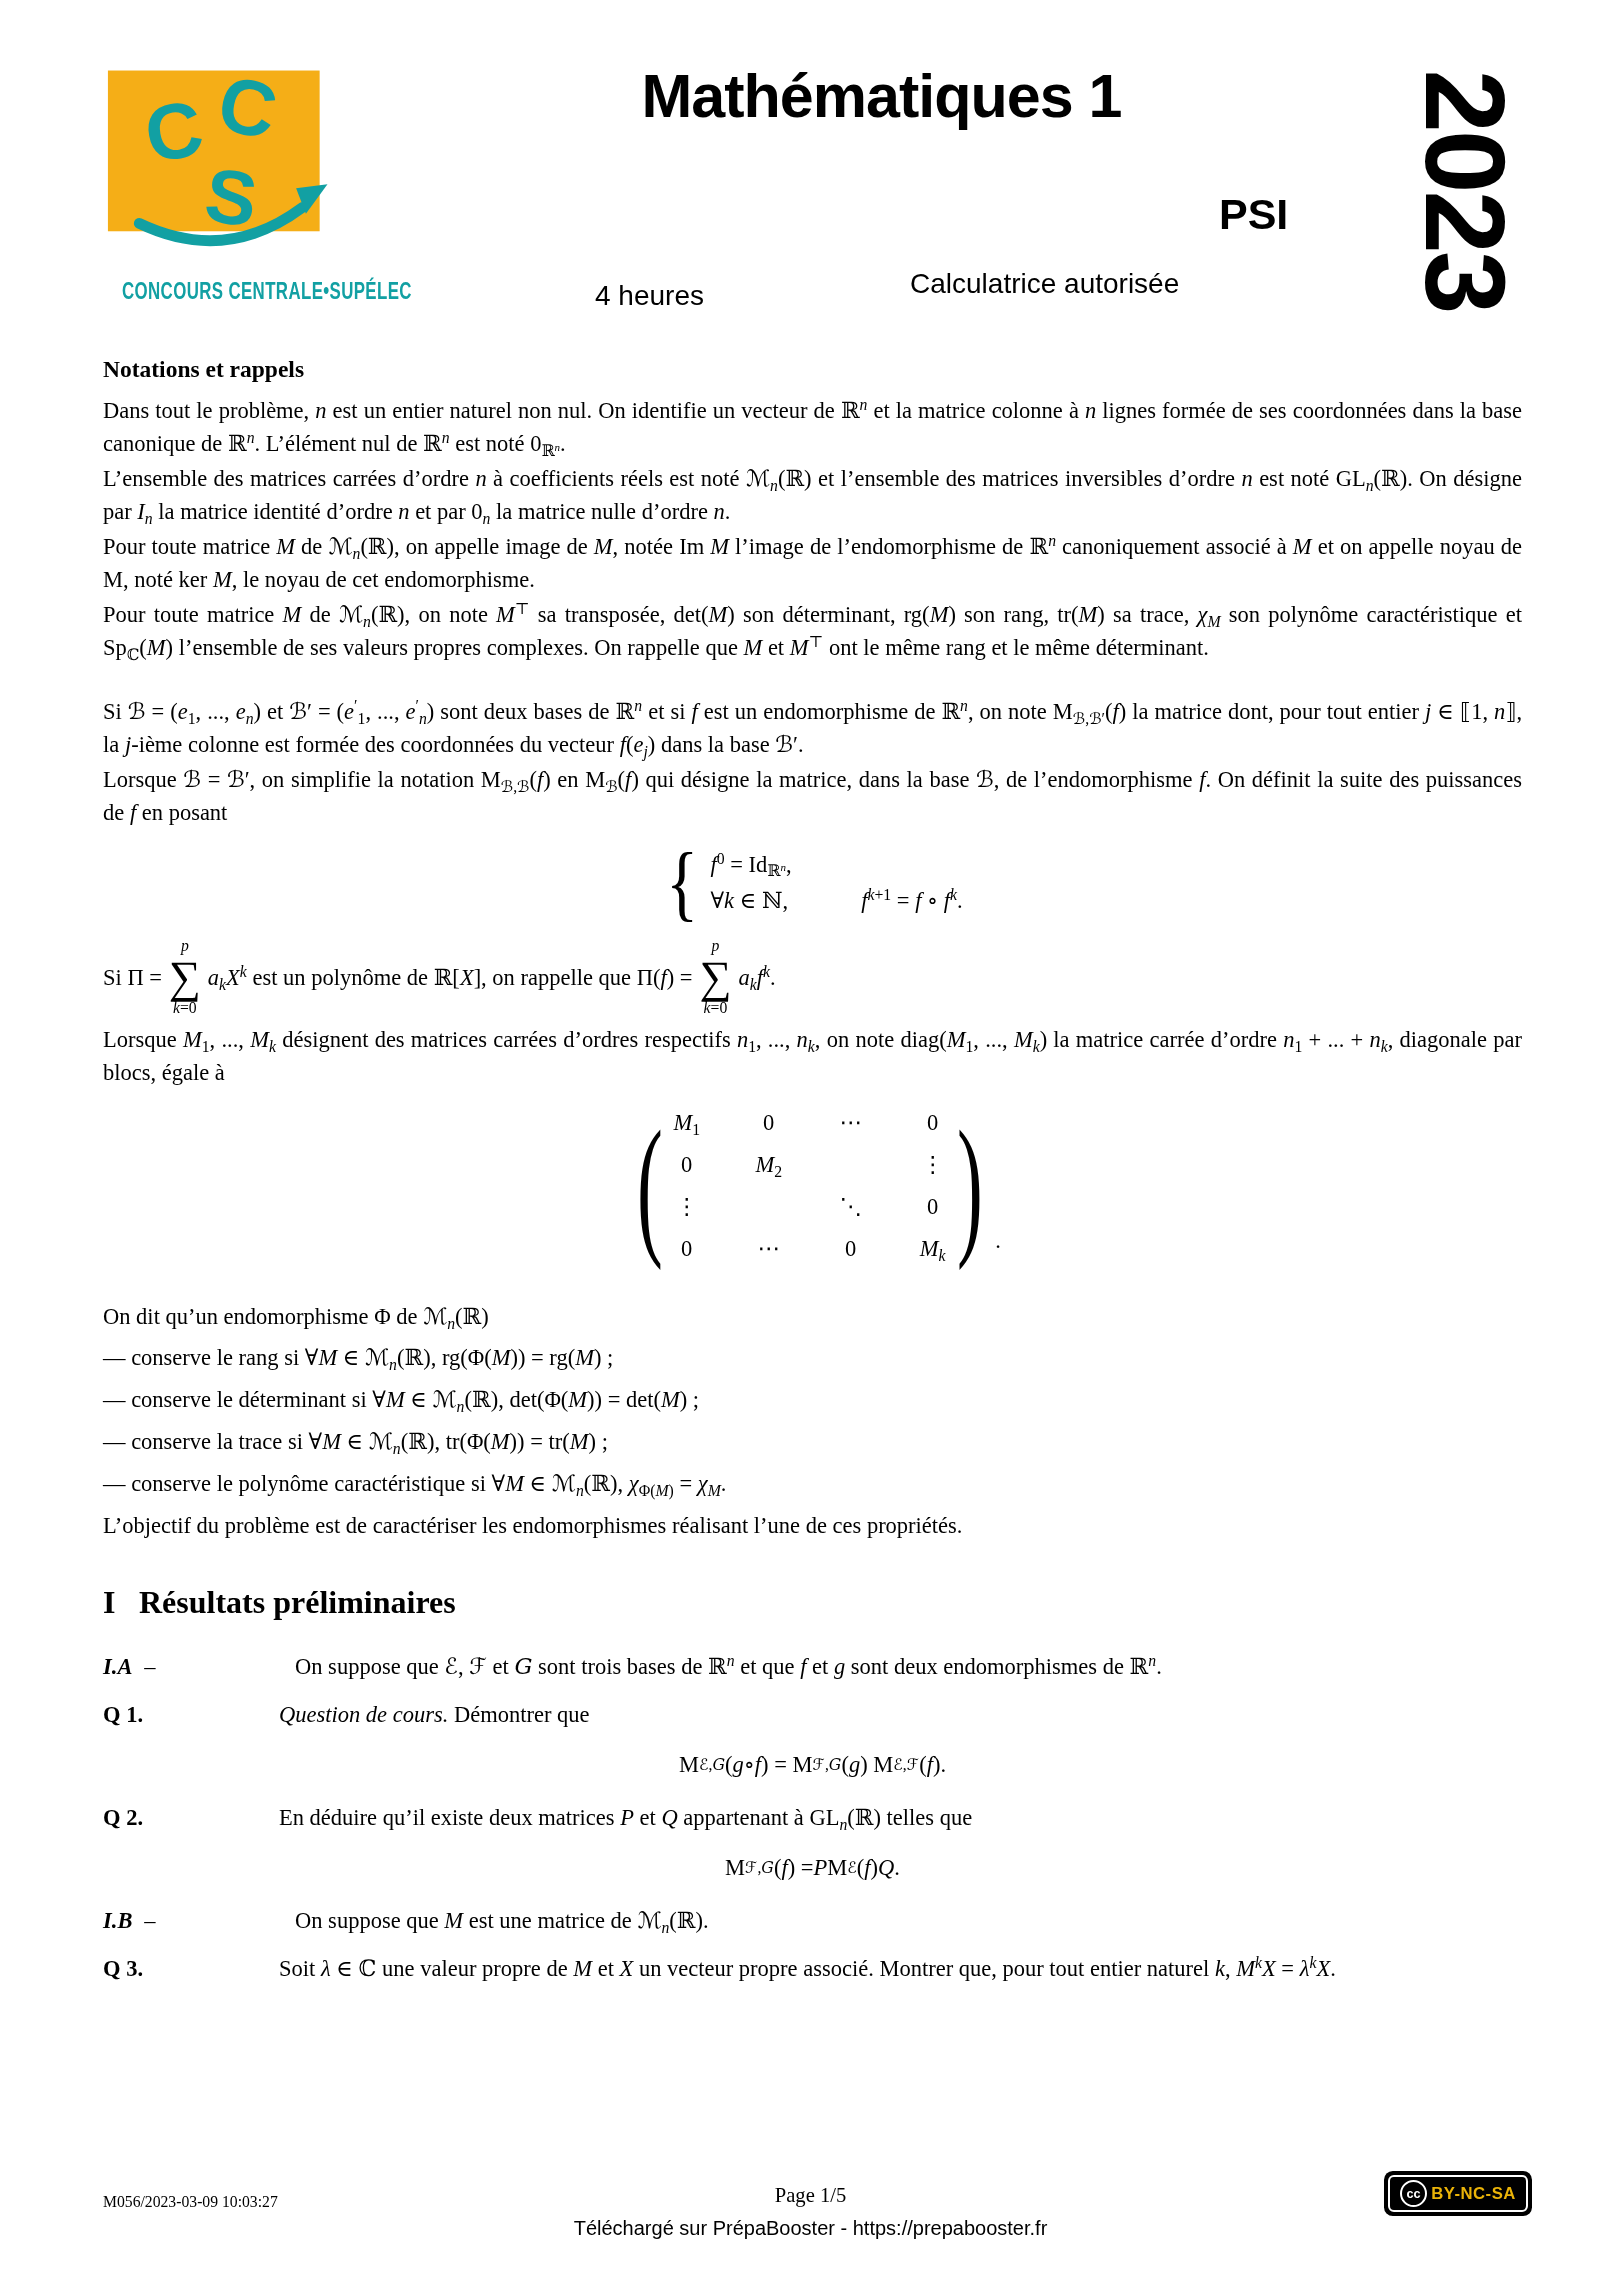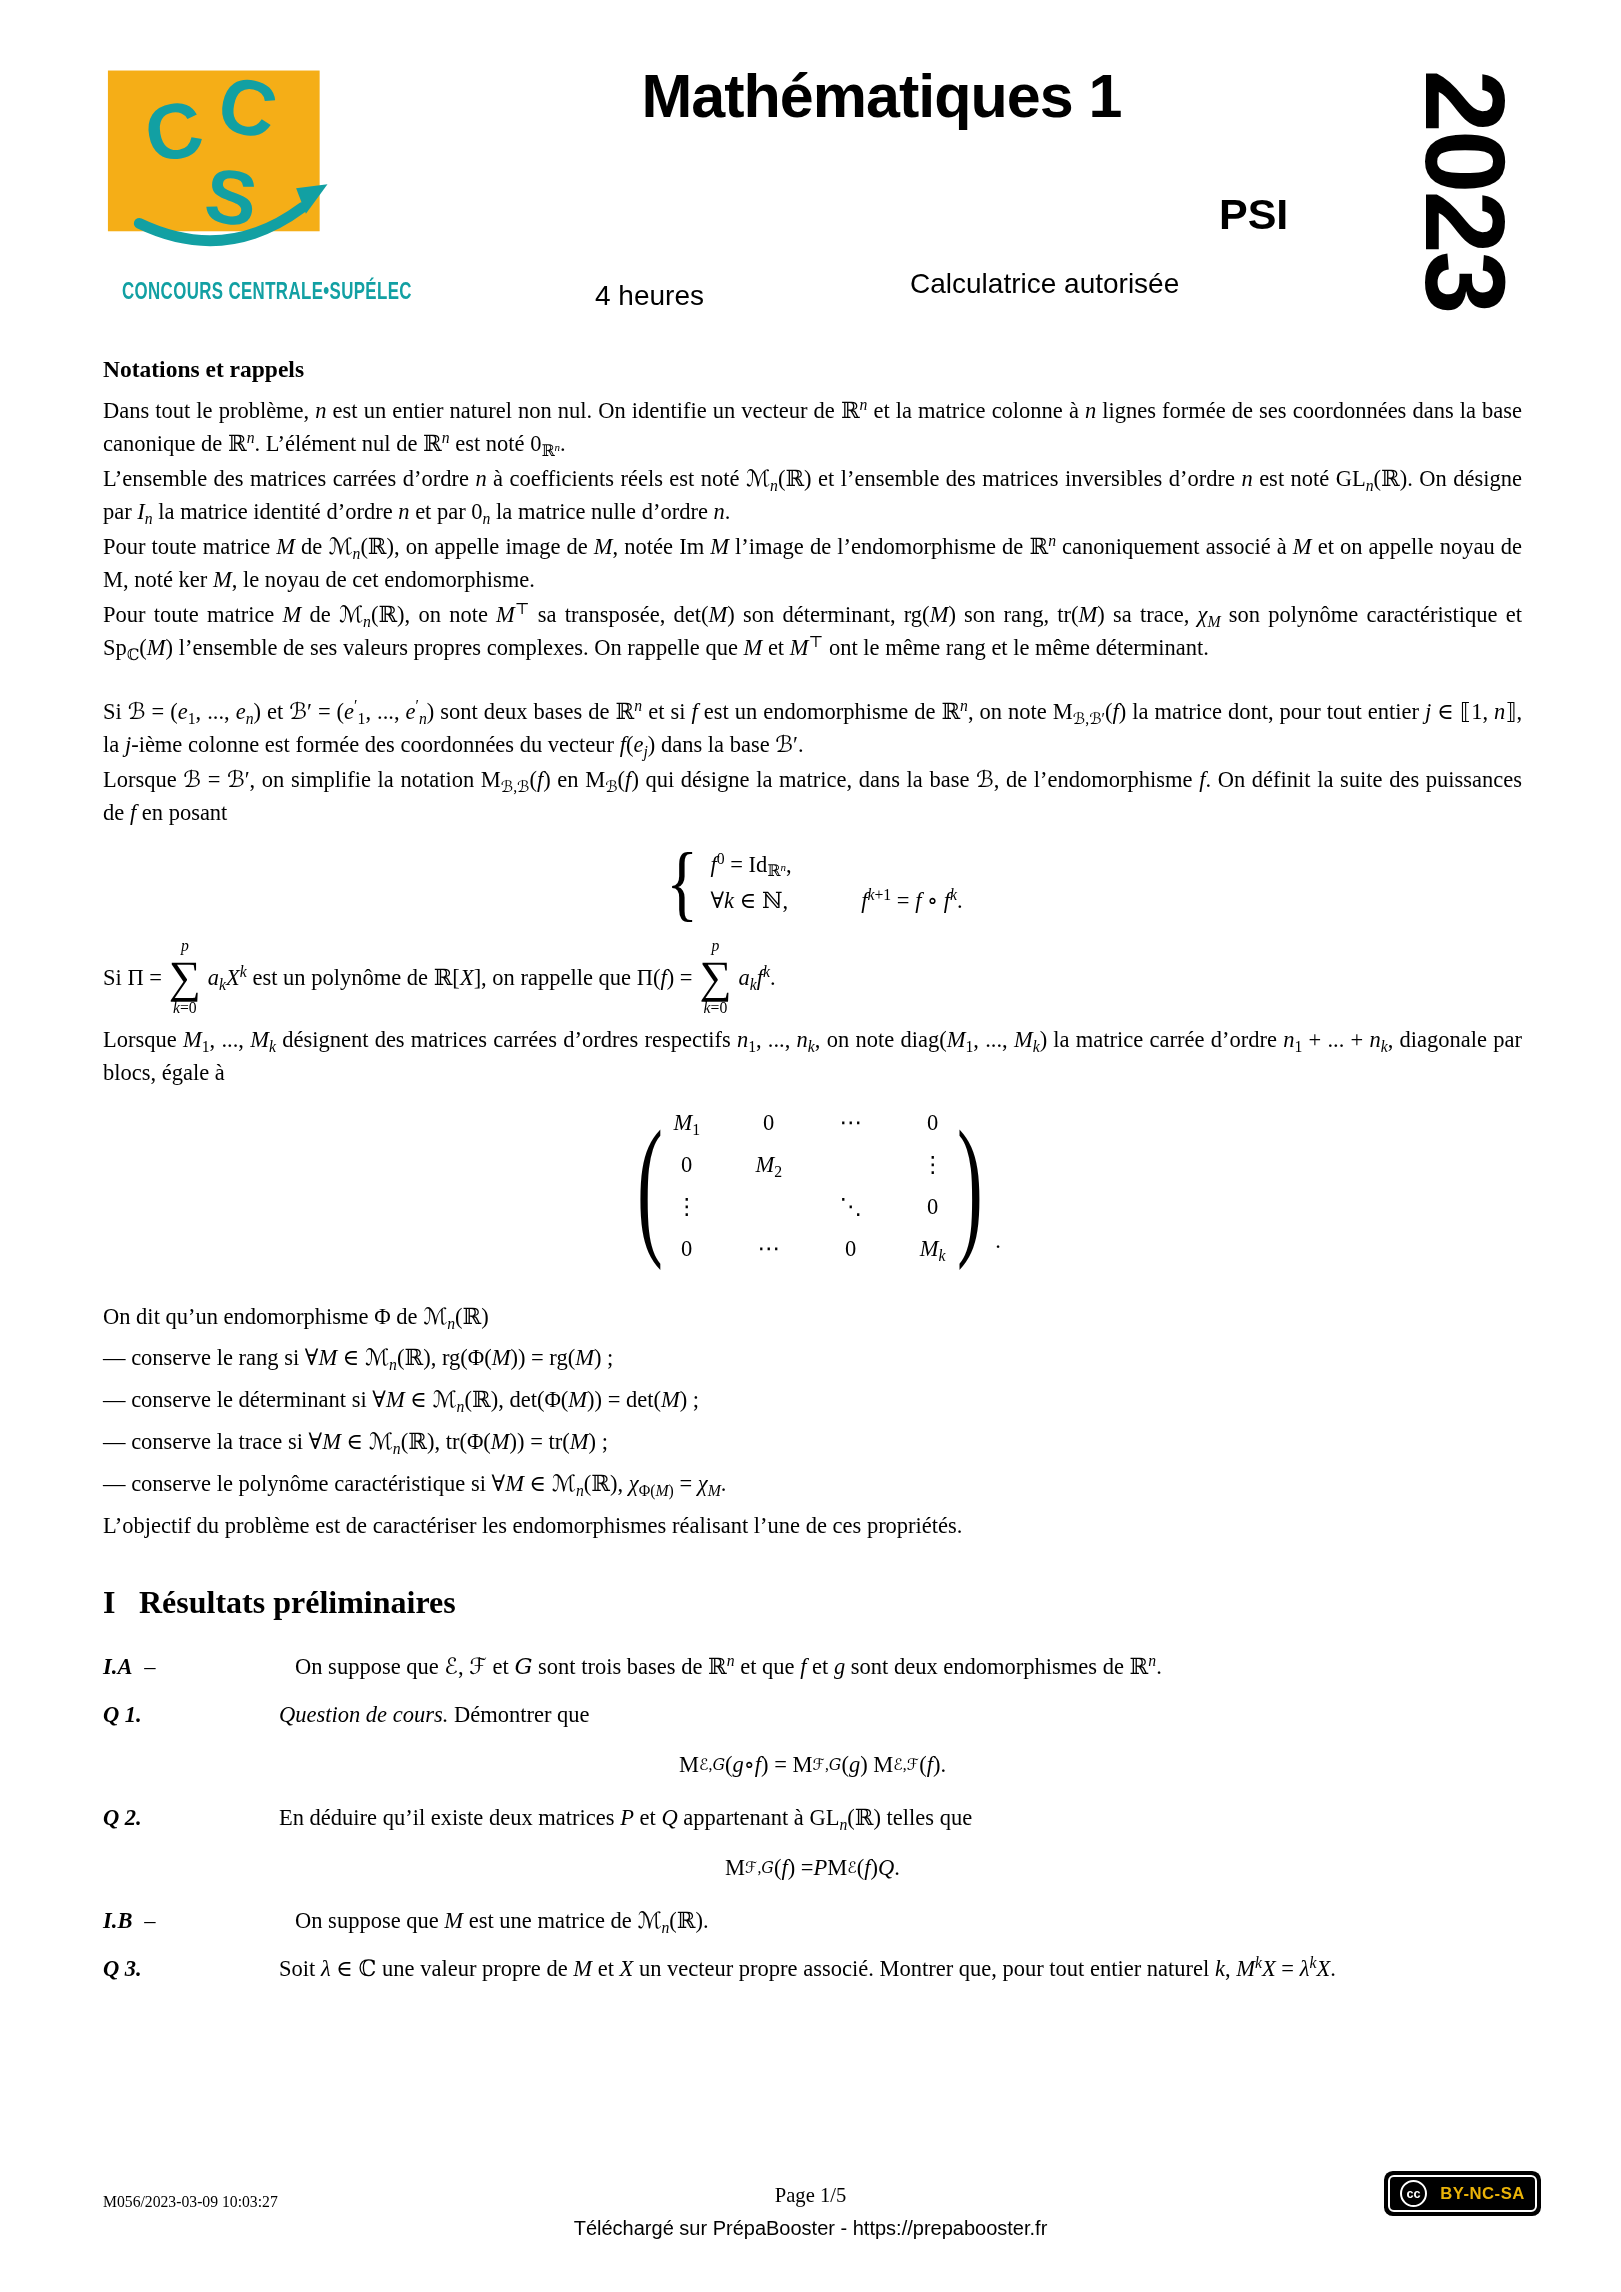--- a/index.html
+++ b/index.html
@@ -53,28 +53,28 @@
   .mat-dot{transform:translateY(55px);}
 
   .prop{margin:8.8px 0;}
   .section-h{margin:41px 0 29px;font-size:32px;font-weight:700;line-height:1.2;}
   .section-h .num{margin-right:23.5px;}
 
   .sub-row{margin:14.7px 0;}
   .ia-label{display:inline-block;width:192px;font-weight:700;}
   .ia-label i{font-style:italic;}
   .ia-label .dash{margin-left:11.8px;font-weight:400;}
-  .q-label{display:inline-block;width:176px;font-weight:700;font-style:italic;}
+  .q-label{display:inline-block;width:176px;font-weight:700;}
   .eqd{margin:17.6px 0 19.6px;}
 
   
   .doc-id{position:absolute;left:103px;top:2193px;font-size:15.7px;}
   .page-num{position:absolute;left:0;top:2184px;width:1621px;text-align:center;font-size:20.6px;}
   .cc-badge{position:absolute;left:1384px;top:2171px;background:#000;border-radius:8.8px;padding:3.9px;}
-  .cc-inner{border:2px solid #fff;border-radius:5.9px;display:flex;align-items:center;gap:13px;padding:2.9px 9.8px;}
+  .cc-inner{border:2px solid #fff;border-radius:5.9px;display:flex;align-items:center;gap:4px;padding:2.9px 9.8px;}
   .cc-circle{width:23.5px;height:23.5px;border:2px solid #fff;border-radius:50%;color:#fff;
              display:flex;align-items:center;justify-content:center;
              font:700 12.7px "Liberation Sans","DejaVu Sans",sans-serif;}
   .cc-text{color:#eab308;font:700 16.7px "Liberation Sans","DejaVu Sans",sans-serif;letter-spacing:0.5px;}
   .download{position:absolute;left:0;top:2217px;width:1621px;text-align:center;
             font-family:"Liberation Sans","DejaVu Sans",sans-serif;font-size:20px;}
 </style>
 </head>
 <body>
 

